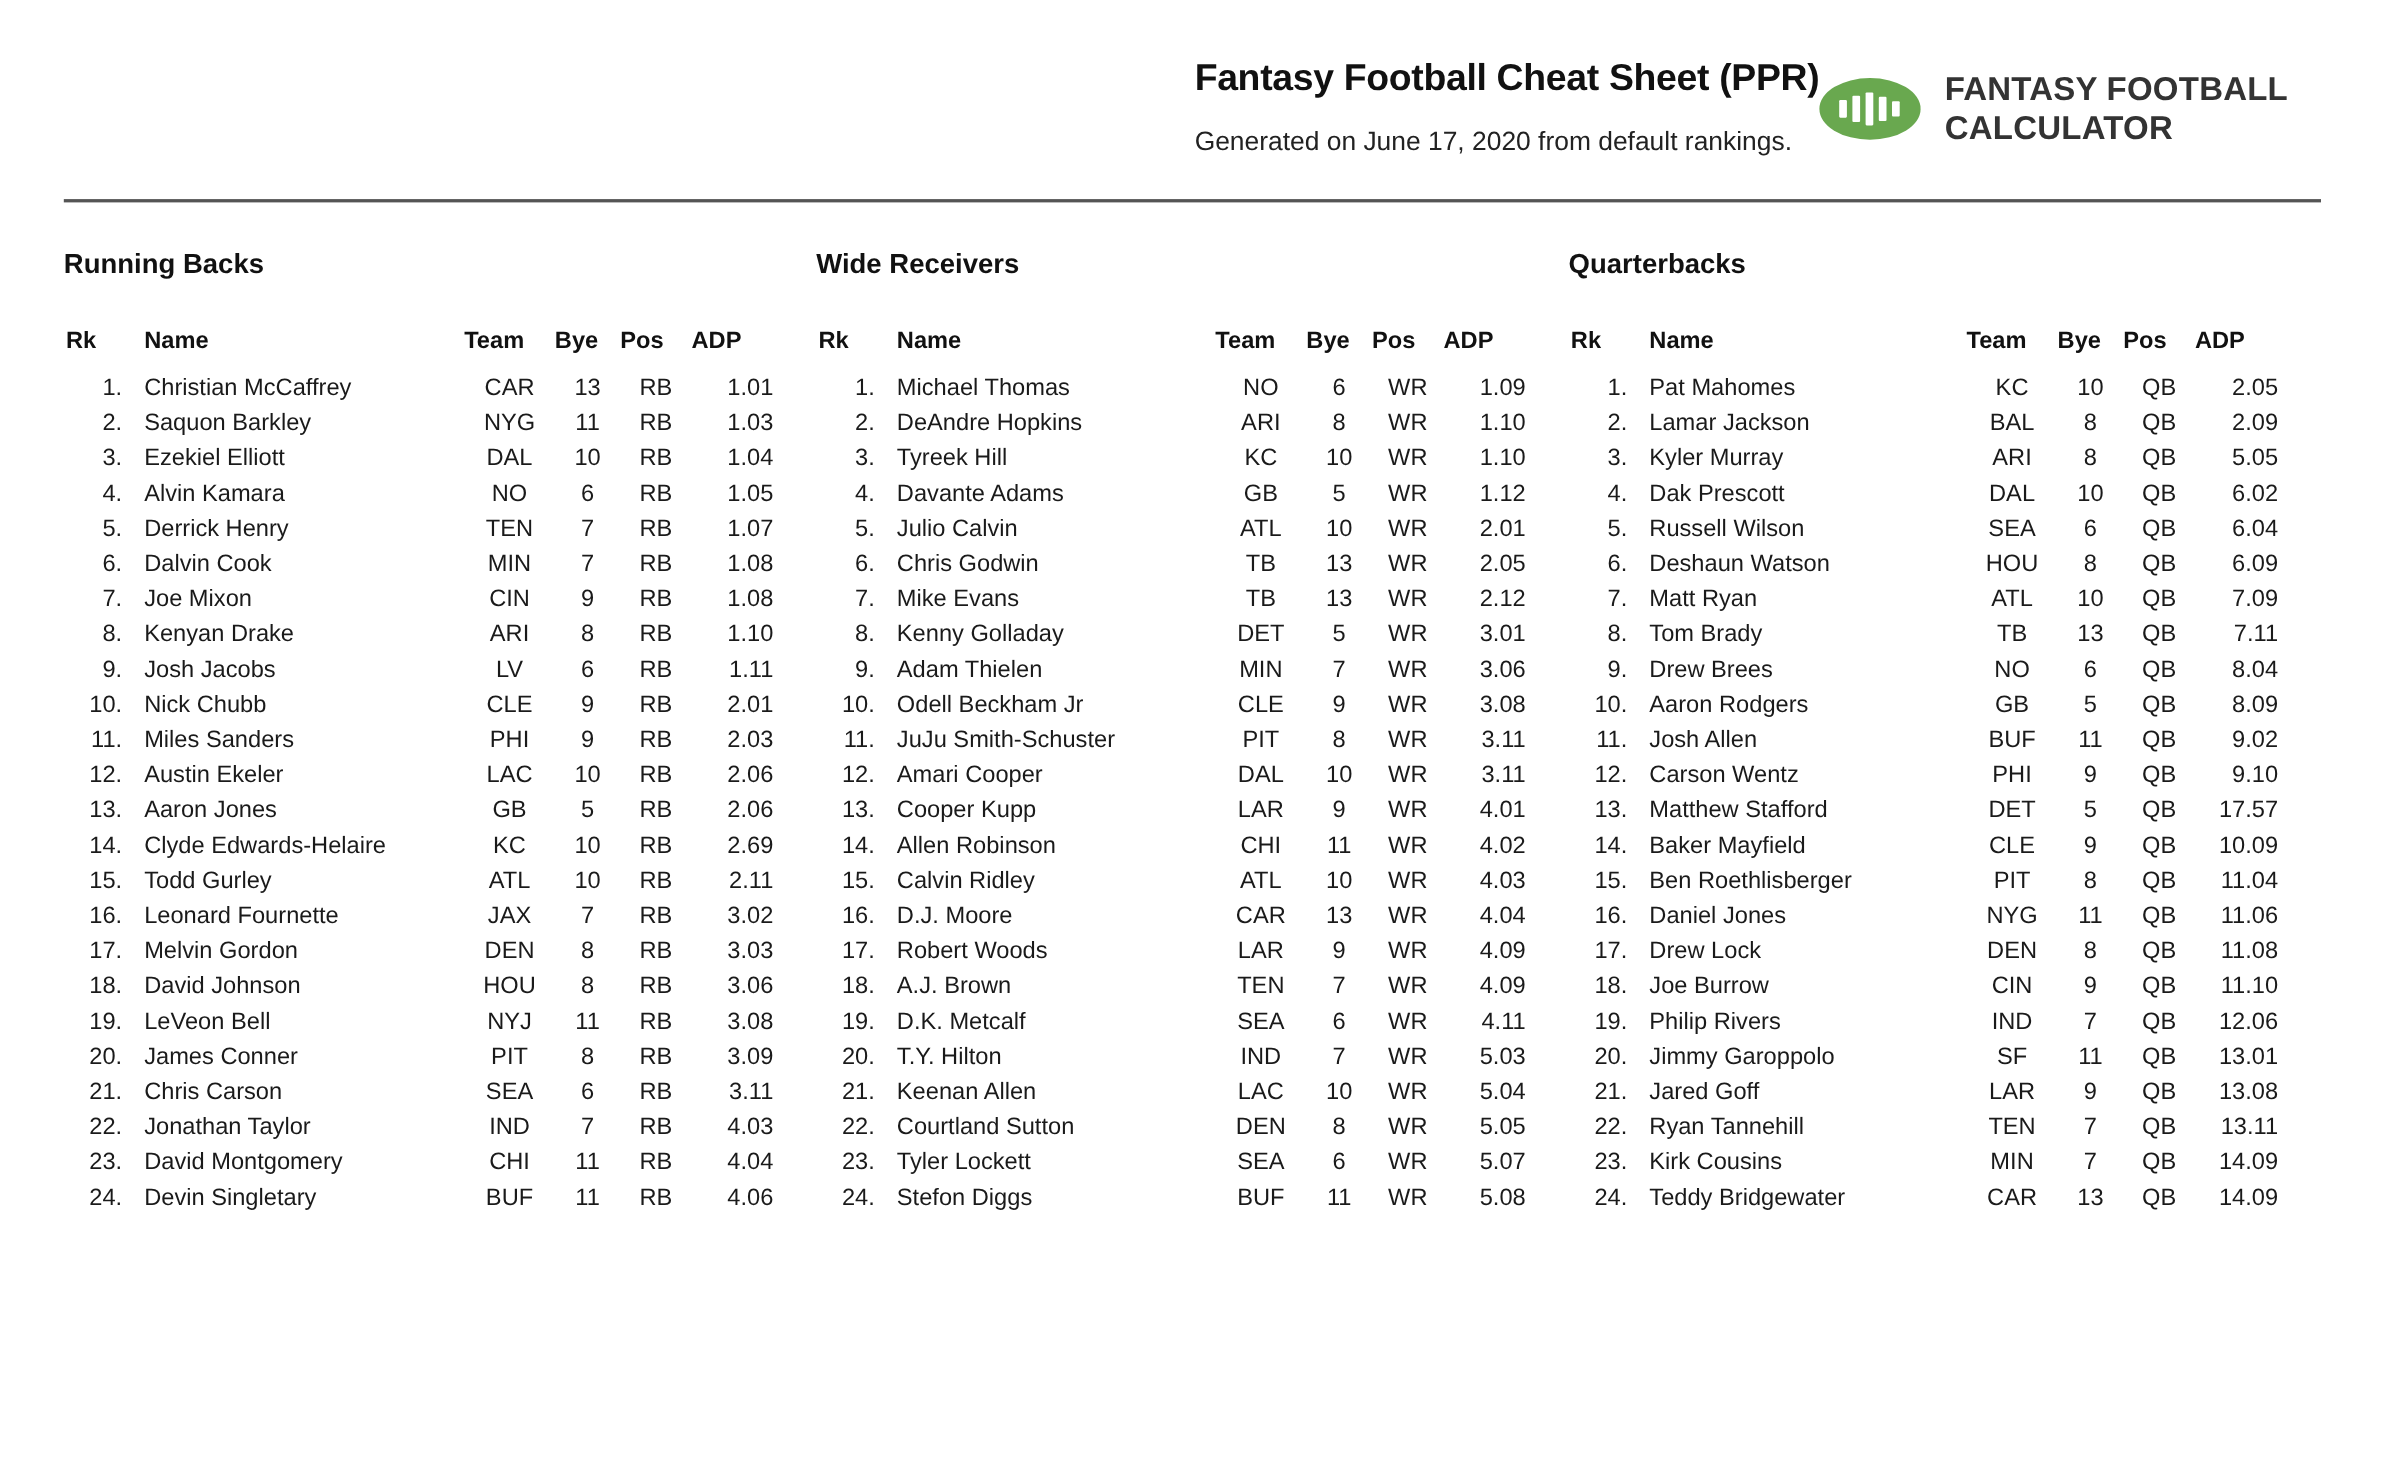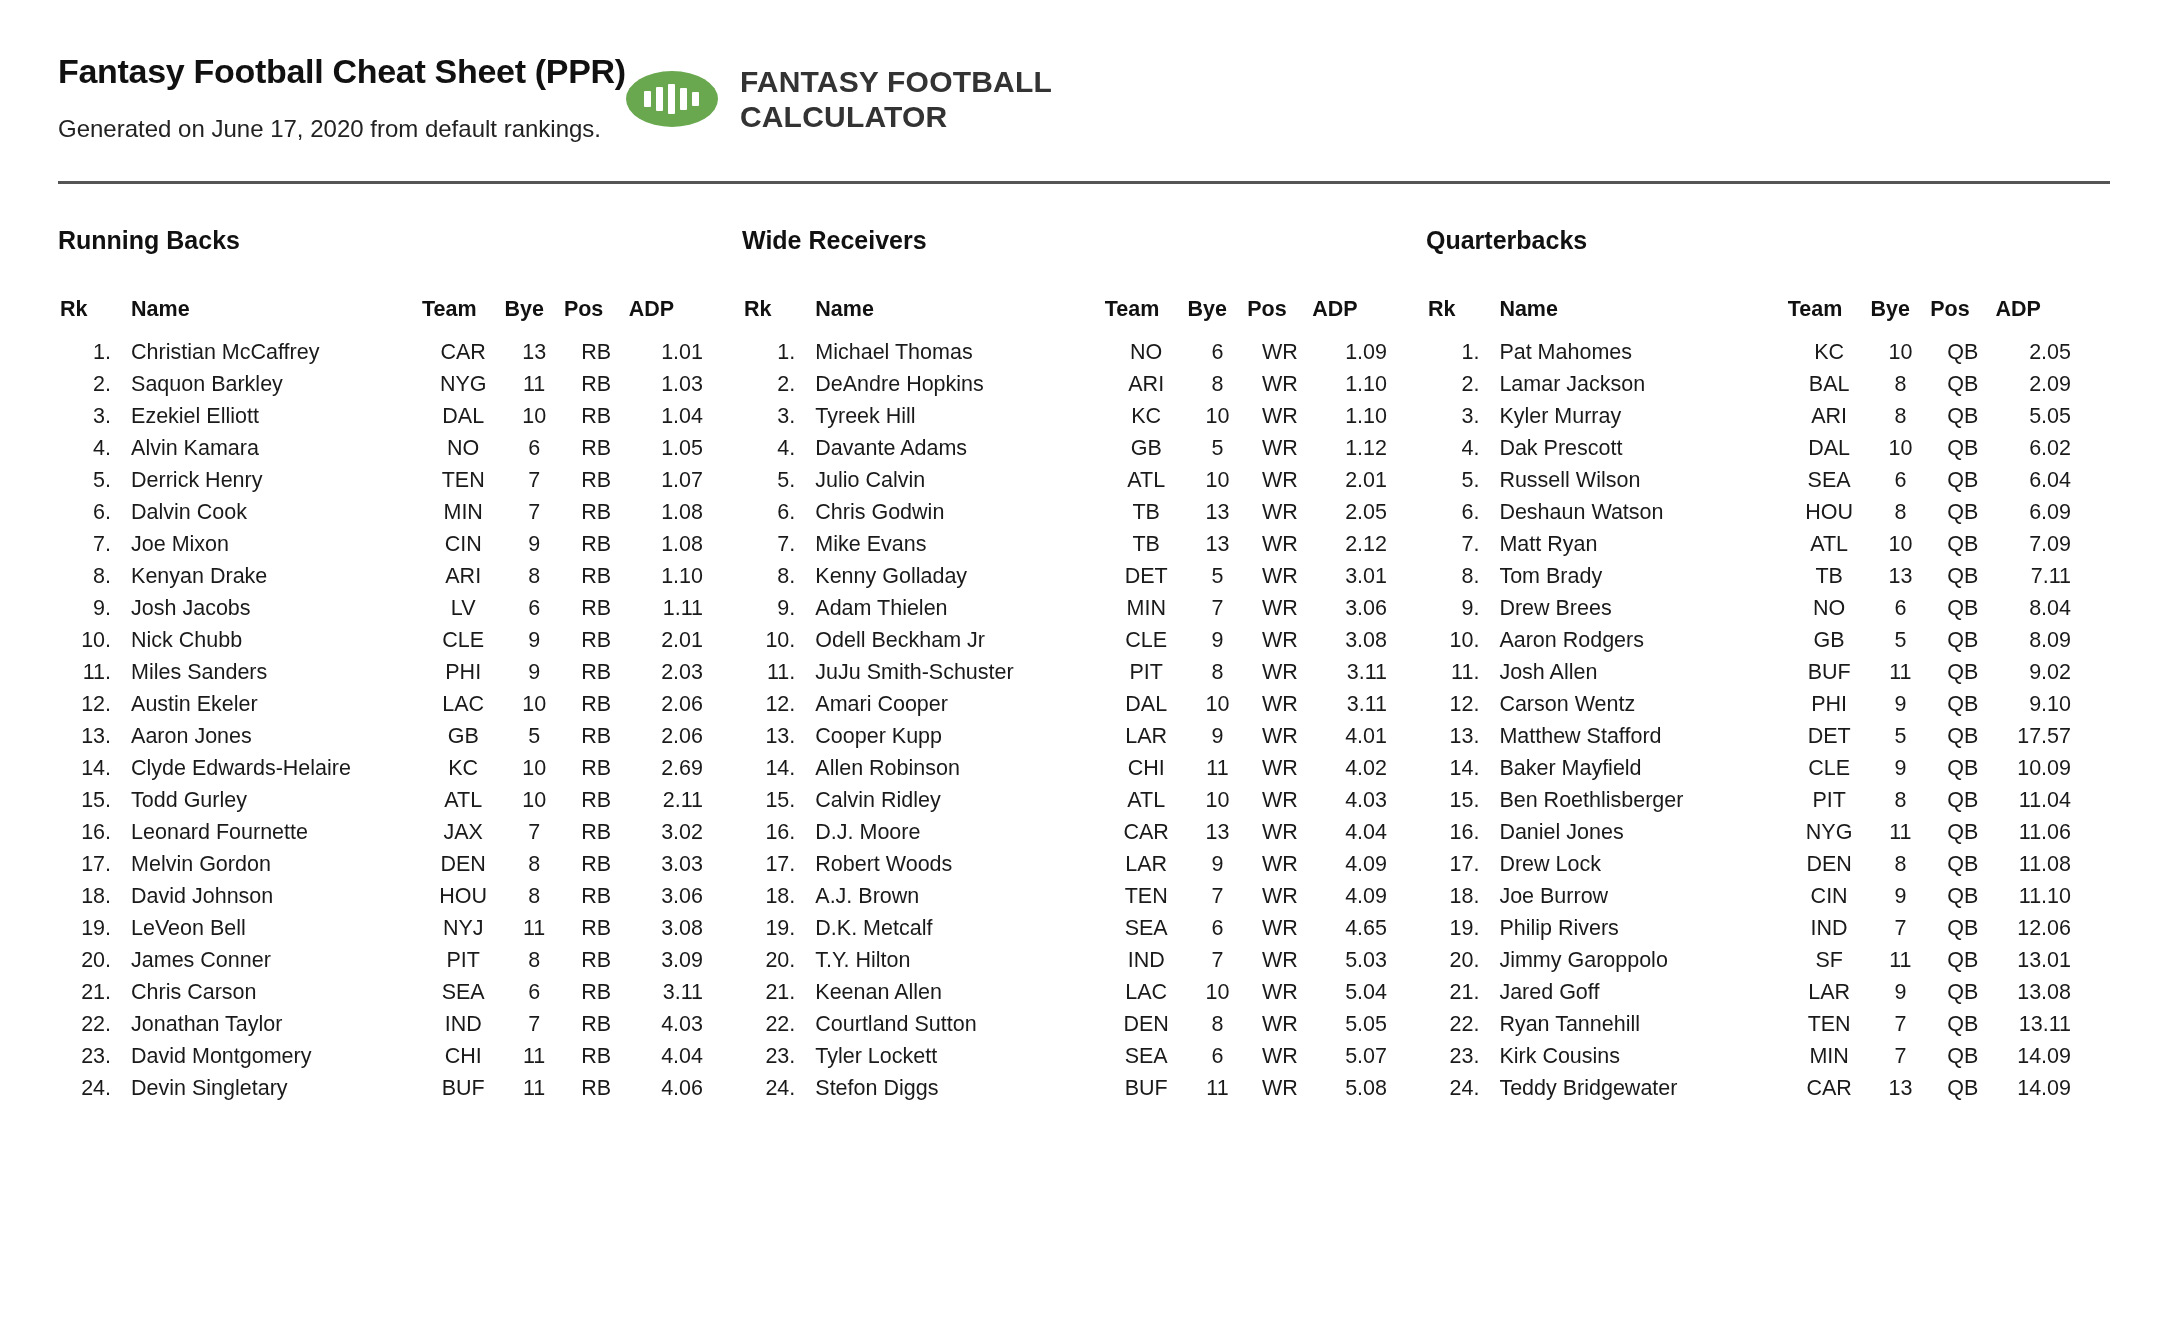--- a/index.html
+++ b/index.html
@@ -15,21 +15,21 @@
     overflow: hidden;
   }
   .page {
     padding: 46px 58px 0 58px;
     box-sizing: border-box;
     width: 2168px;
   }
   .header {
     display: flex;
     align-items: flex-start;
-    justify-content: flex-start;
+    justify-content: flex-end;
   }
   .header-left {
     padding-top: 6px;
   }
   .doc-title {
     font-size: 34px;
     font-weight: bold;
     letter-spacing: -0.3px;
     margin: 0 0 24px 0;
     color: #111111;
@@ -521,21 +521,21 @@
               <td class="c-bye">7</td>
               <td class="c-pos">WR</td>
               <td class="c-adp">4.09</td>
             </tr>
             <tr>
               <td class="c-rk">19.</td>
               <td class="c-name">D.K. Metcalf</td>
               <td class="c-team">SEA</td>
               <td class="c-bye">6</td>
               <td class="c-pos">WR</td>
-              <td class="c-adp">4.65</td>
+              <td class="c-adp">4.11</td>
             </tr>
             <tr>
               <td class="c-rk">20.</td>
               <td class="c-name">T.Y. Hilton</td>
               <td class="c-team">IND</td>
               <td class="c-bye">7</td>
               <td class="c-pos">WR</td>
               <td class="c-adp">5.03</td>
             </tr>
             <tr>

